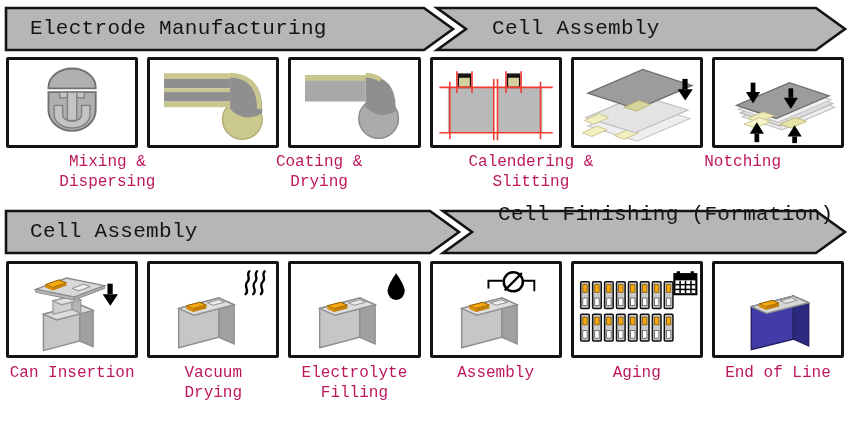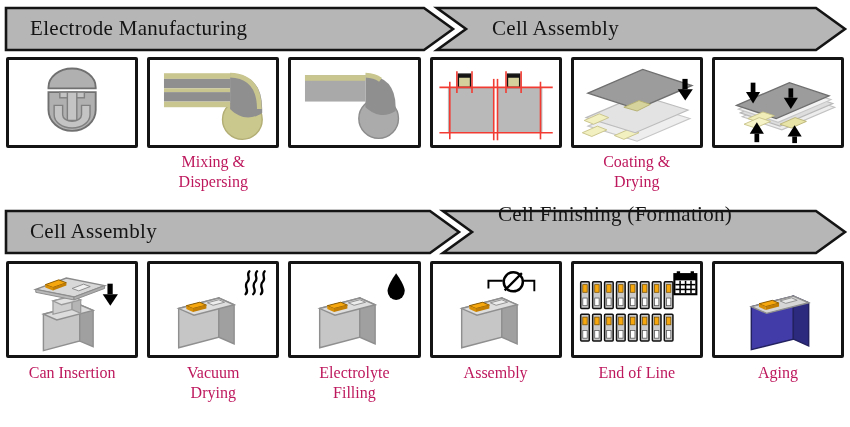--- a/index.html
+++ b/index.html
@@ -1,18 +1,18 @@
 <!DOCTYPE html>
 <html><head>
 <meta charset="utf-8">
 <style>
   html,body { margin:0; padding:0; background:#ffffff; }
   .canvas {
     position:relative; width:850px; height:427px; background:#ffffff;
-    font-family:Liberation Serif, serif; overflow:hidden;
+    font-family:Liberation Mono, monospace; overflow:hidden;
   }
   .banner-svg { position:absolute; left:0; width:850px; height:54px; display:block; }
   #banner-row1 { top:2px; }
   #banner-row2 { top:205px; }
   .banner-label {
     position:absolute; font-size:21px; color:#141414; white-space:nowrap;
     letter-spacing:0.3px; line-height:1.2;
   }
   .box-row, .label-row {
     position:absolute; left:0; width:850px; display:flex;
@@ -142,20 +142,23 @@
         </g>
       </svg>
     </div>
   </div>
 
   <div id="labels-row1" class="label-row">
     <div class="step-label">Mixing &amp;
 Dispersing</div>
     <div class="step-label">Coating &amp;
 Drying</div>
+    <div class="step-label">Calendering &amp;
+Slitting</div>
+    <div class="step-label">Notching</div>
   </div>
 
   <svg id="banner-row2" class="banner-svg" viewBox="0 0 850 54">
     <polygon points="6,6 430,6 459,27 430,48 6,48" fill="#b6b6b6" stroke="#141414" stroke-width="2.6"></polygon>
     <polygon points="443,6 816,6 845,27 816,48 443,48 472,27" fill="#b6b6b6" stroke="#141414" stroke-width="2.6"></polygon>
   </svg>
   <div class="banner-label" style="top:219px; left:30px;">Cell Assembly</div>
   <div class="banner-label" style="top:202px; left:498px;">Cell Finishing (Formation)</div>
 
   <div id="boxes-row2" class="box-row">
@@ -312,17 +315,17 @@
     </div>
   </div>
 
   <div id="labels-row2" class="label-row">
     <div class="step-label">Can Insertion</div>
     <div class="step-label">Vacuum
 Drying</div>
     <div class="step-label">Electrolyte
 Filling</div>
     <div class="step-label">Assembly</div>
+    <div class="step-label">Aging</div>
     <div class="step-label">End of Line</div>
-    <div class="step-label">Aging</div>
   </div>
 
 </div>
 
 </body></html>

